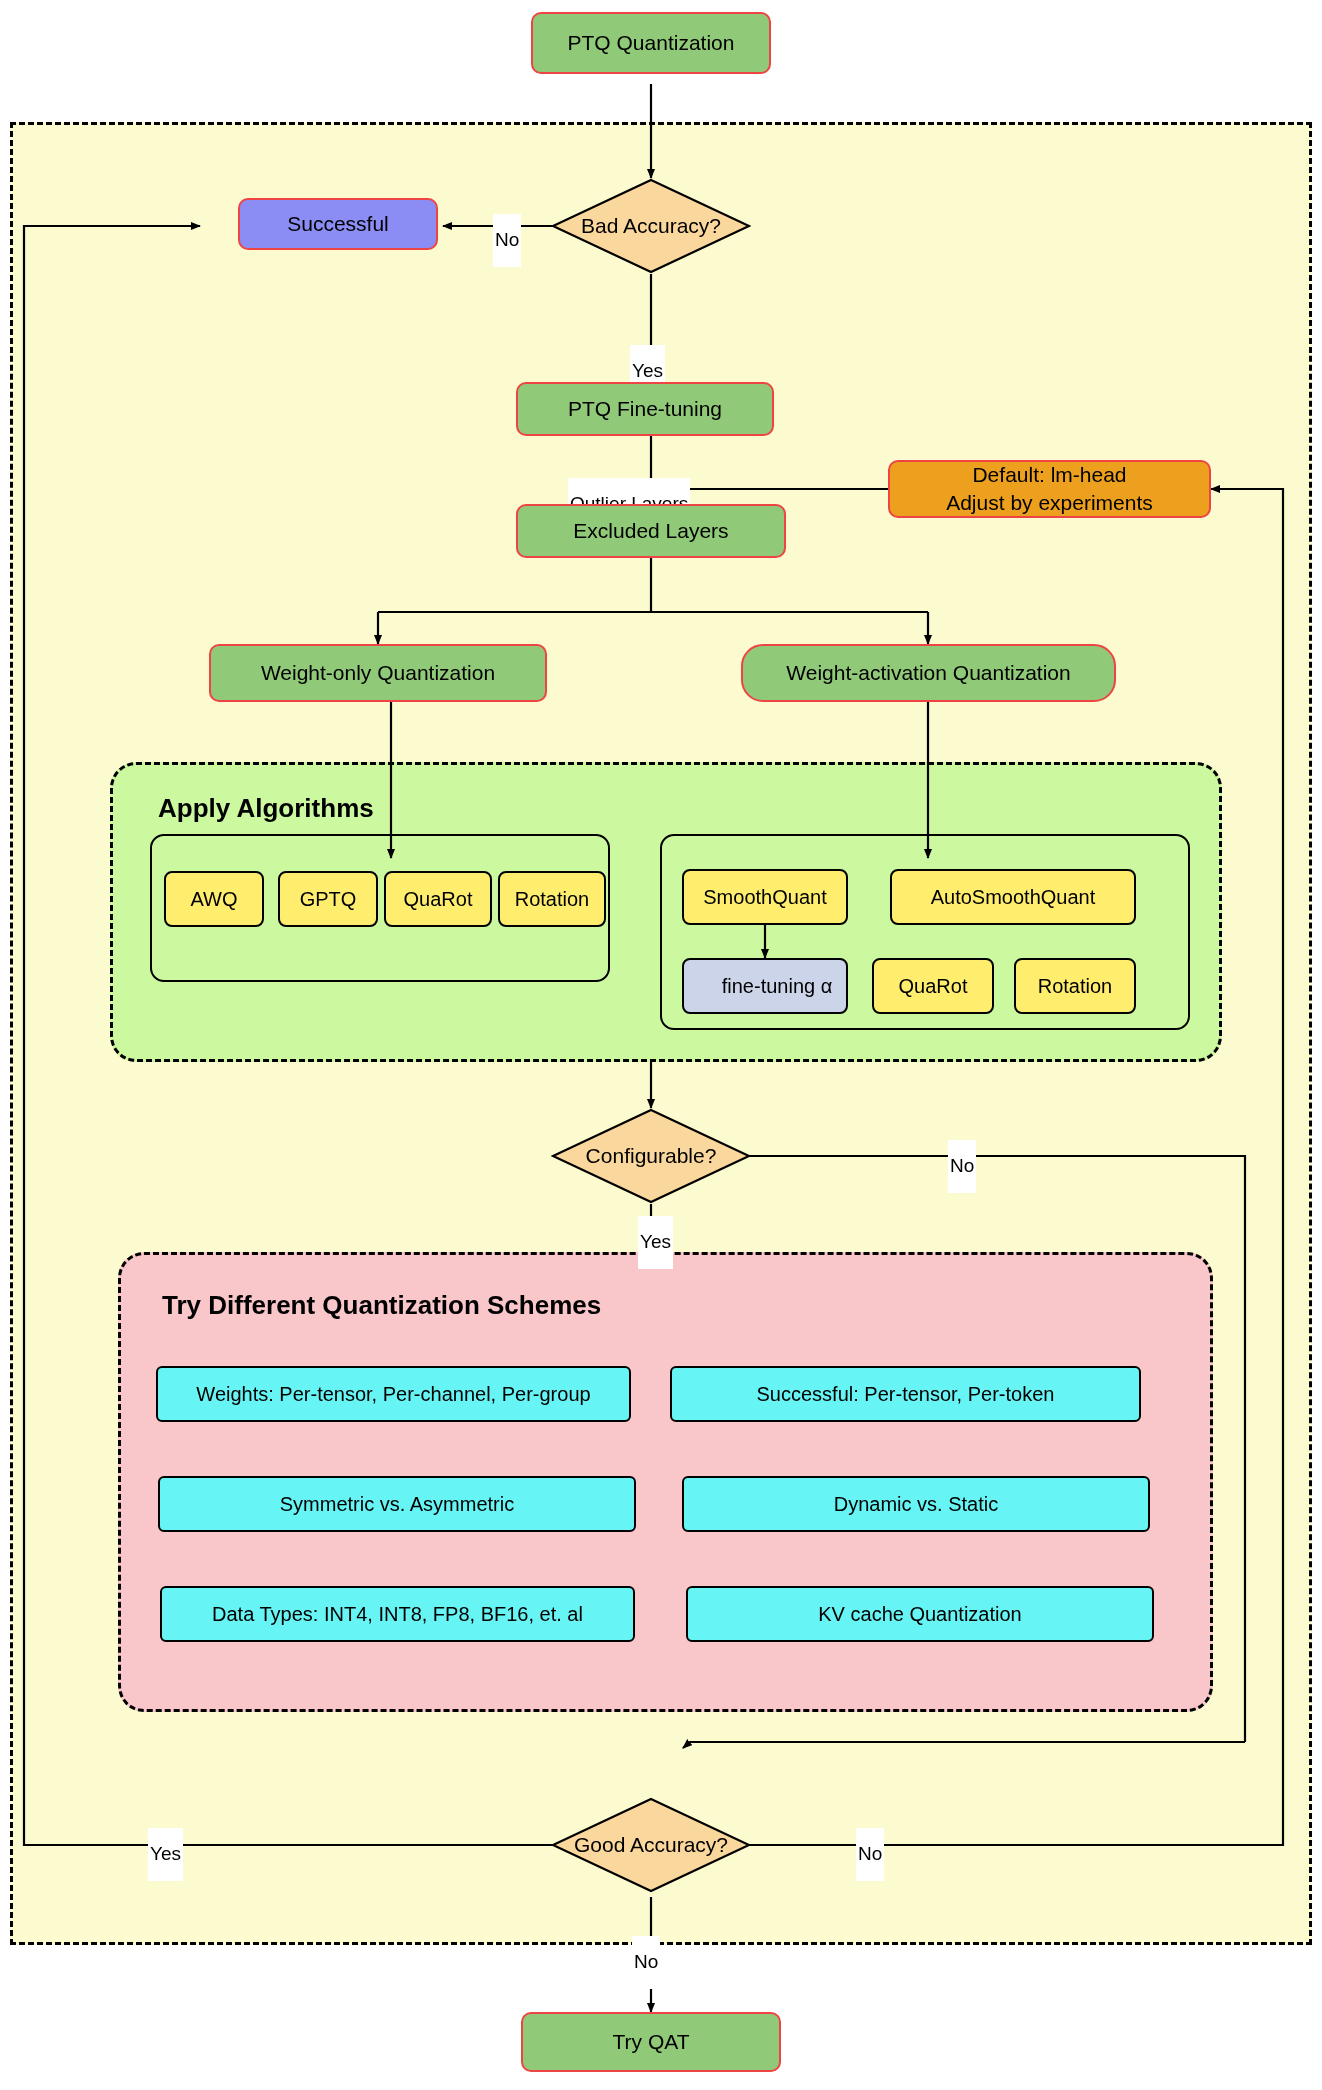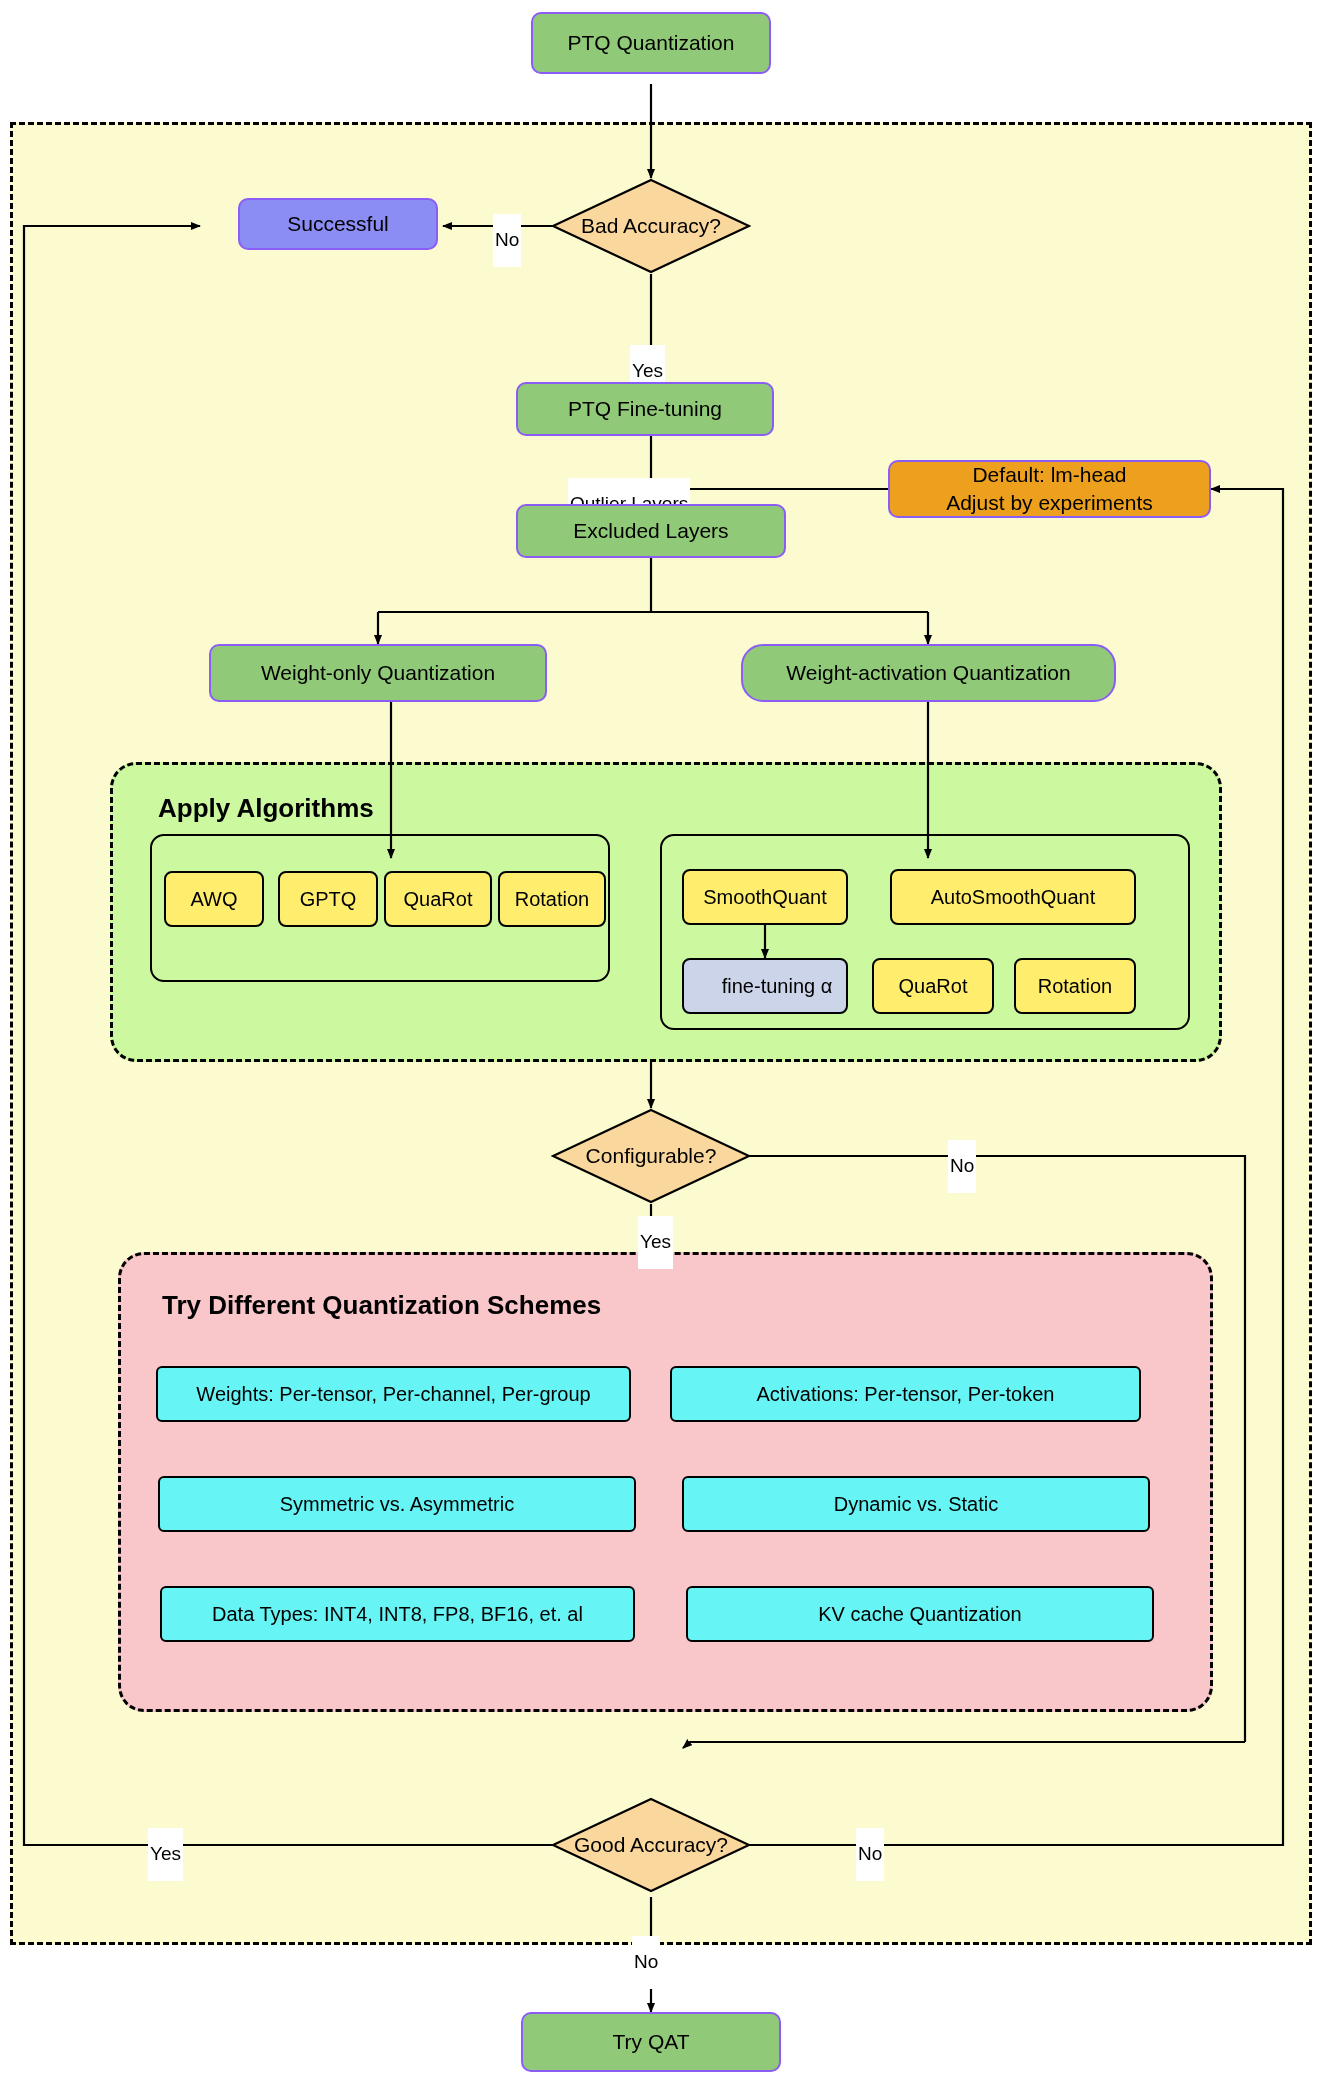--- a/index.html
+++ b/index.html
@@ -29,21 +29,21 @@
     position: absolute;
     box-sizing: border-box;
     display: flex;
     align-items: center;
     justify-content: center;
     text-align: center;
     color: #000000;
     line-height: 1.25;
   }
   .proc {
-    border: 2px solid #8b5cf6;
+    border: 2px solid #ef4444;
     border-radius: 10px;
     background: #90c978;
     font-size: 21px;
   }
   .proc-green { background: #90c978; }
   .proc-purple { background: #8c8cf5; }
   .proc-orange {
     background: #eda01e;
     font-size: 21px;
     flex-direction: column;
@@ -236,21 +236,21 @@
   <div class="diamond-wrap" style="left:551px; top:1108px; width:200px; height:96px;">
     <svg width="200" height="96" viewBox="0 0 200 96">
       <polygon points="100,2 198,48 100,94 2,48" fill="#fad79c" stroke="#000000" stroke-width="2.2"></polygon>
     </svg>
     <div class="diamond-label">Configurable?</div>
   </div>
   <div class="edge-label" style="left:948px; top:1140px;">No</div>
   <div class="edge-label" style="left:638px; top:1216px;">Yes</div>
 
   <div class="node cyanbox" style="left:156px; top:1366px; width:475px; height:56px;">Weights: Per-tensor, Per-channel, Per-group</div>
-  <div class="node cyanbox" style="left:670px; top:1366px; width:471px; height:56px;">Activations: Per-tensor, Per-token</div>
+  <div class="node cyanbox" style="left:670px; top:1366px; width:471px; height:56px;">Successful: Per-tensor, Per-token</div>
 
   <div class="node cyanbox" style="left:158px; top:1476px; width:478px; height:56px;">Symmetric vs. Asymmetric</div>
   <div class="node cyanbox" style="left:682px; top:1476px; width:468px; height:56px;">Dynamic vs. Static</div>
 
   <div class="node cyanbox" style="left:160px; top:1586px; width:475px; height:56px;">Data Types: INT4, INT8, FP8, BF16, et. al</div>
   <div class="node cyanbox" style="left:686px; top:1586px; width:468px; height:56px;">KV cache Quantization</div>
 
   <div class="diamond-wrap" style="left:551px; top:1797px; width:200px; height:96px;">
     <svg width="200" height="96" viewBox="0 0 200 96">
       <polygon points="100,2 198,48 100,94 2,48" fill="#fad79c" stroke="#000000" stroke-width="2.2"></polygon>

